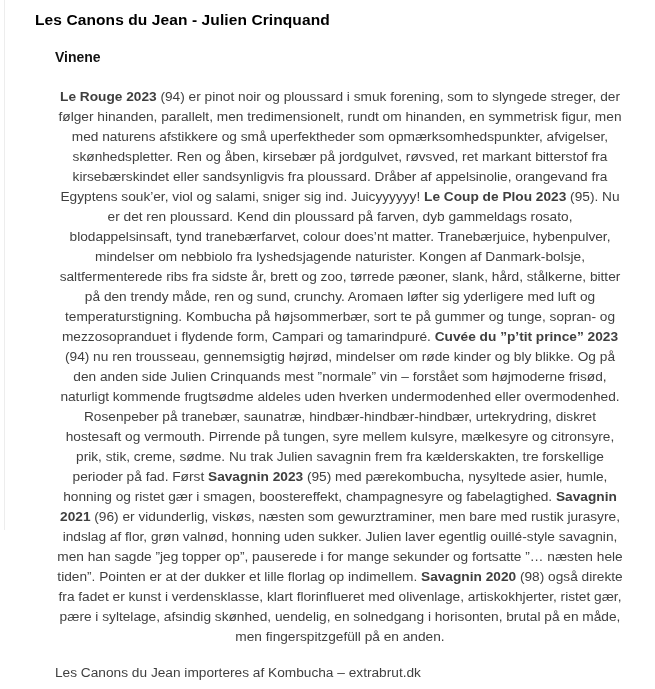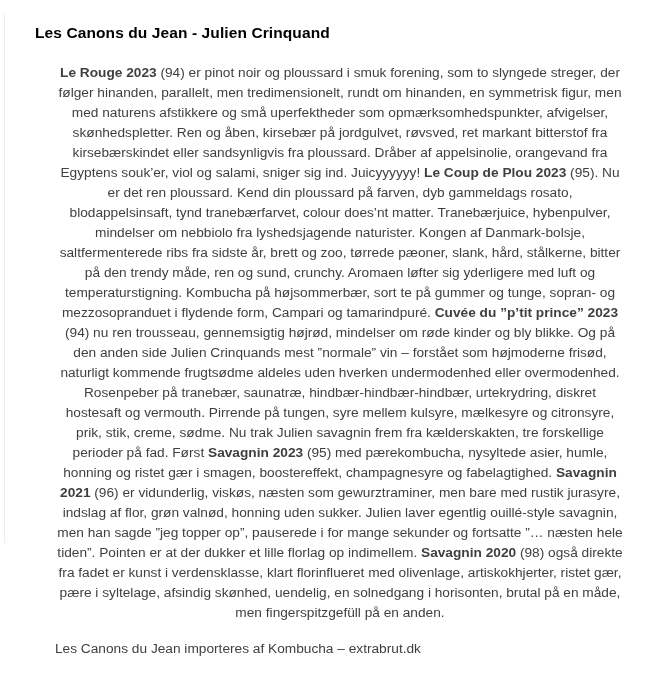--- a/index.html
+++ b/index.html
@@ -12,21 +12,20 @@
   .page-edge-line {
     position: absolute;
     left: 4px; top: 0; bottom: 0;
     width: 1px;
     background: #ededed;
   }
   .page {
     position: relative;
     width: 655px; height: 530px;
     padding: 10px 30px 0 35px;
-    margin-top: 13px;
   }
   .doc-title {
     font-size: 15.5px;
     line-height: 20px;
     font-weight: 700;
     color: #000000;
     letter-spacing: 0.1px;
   }
   .content {
     margin-left: 20px;
@@ -58,19 +57,20 @@
 </head>
 <body>
 
 <div class="page">
   <div class="page-edge-line"></div>
 
   <h1 class="doc-title">Les Canons du Jean - Julien Crinquand</h1>
 
   <div class="content">
 
+    <h2 class="section-heading">Vinene</h2>
 
     <p class="notes"><span class="bold">Le Rouge 2023</span><span> (94) er pinot noir og ploussard i smuk forening, som to slyngede streger, der følger hinanden, parallelt, men tredimensionelt, rundt om hinanden, en symmetrisk figur, men med naturens afstikkere og små uperfektheder som opmærksomhedspunkter, afvigelser, skønhedspletter. Ren og åben, kirsebær på jordgulvet, røvsved, ret markant bitterstof fra kirsebærskindet eller sandsynligvis fra ploussard. Dråber af appelsinolie, orangevand fra Egyptens souk’er, viol og salami, sniger sig ind. Juicyyyyyy! </span><span class="bold">Le Coup de Plou 2023</span><span> (95). Nu er det ren ploussard. Kend din ploussard på farven, dyb gammeldags rosato, blodappelsinsaft, tynd tranebærfarvet, colour does’nt matter. Tranebærjuice, hybenpulver, mindelser om nebbiolo fra lyshedsjagende naturister. Kongen af Danmark-bolsje, saltfermenterede ribs fra sidste år, brett og zoo, tørrede pæoner, slank, hård, stålkerne, bitter på den trendy måde, ren og sund, crunchy. Aromaen løfter sig yderligere med luft og temperaturstigning. Kombucha på højsommerbær, sort te på gummer og tunge, sopran- og mezzosopranduet i flydende form, Campari og tamarindpuré. </span><span class="bold">Cuvée du ”p’tit prince” 2023</span><span> (94) nu ren trousseau, gennemsigtig højrød, mindelser om røde kinder og bly blikke. Og på den anden side Julien Crinquands mest ”normale” vin – forstået som højmoderne frisød, naturligt kommende frugtsødme aldeles uden hverken undermodenhed eller overmodenhed. Rosenpeber på tranebær, saunatræ, hindbær-hindbær-hindbær, urtekrydring, diskret hostesaft og vermouth. Pirrende på tungen, syre mellem kulsyre, mælkesyre og citronsyre, prik, stik, creme, sødme. Nu trak Julien savagnin frem fra kælderskakten, tre forskellige perioder på fad. Først </span><span class="bold">Savagnin 2023</span><span> (95) med pærekombucha, nysyltede asier, humle, honning og ristet gær i smagen, boostereffekt, champagnesyre og fabelagtighed. </span><span class="bold">Savagnin 2021</span><span> (96) er vidunderlig, viskøs, næsten som gewurztraminer, men bare med rustik jurasyre, indslag af flor, grøn valnød, honning uden sukker. Julien laver egentlig ouillé-style savagnin, men han sagde ”jeg topper op”, pauserede i for mange sekunder og fortsatte ”… næsten hele tiden”. Pointen er at der dukker et lille florlag op indimellem. </span><span class="bold">Savagnin 2020</span><span> (98) også direkte fra fadet er kunst i verdensklasse, klart florinflueret med olivenlage, artiskokhjerter, ristet gær, pære i syltelage, afsindig skønhed, uendelig, en solnedgang i horisonten, brutal på en måde, men fingerspitzgefüll på en anden.</span></p>
 
     <p class="footer-line">Les Canons du Jean importeres af Kombucha – extrabrut.dk</p>
 
   </div>
 </div>
 
 </body></html>

